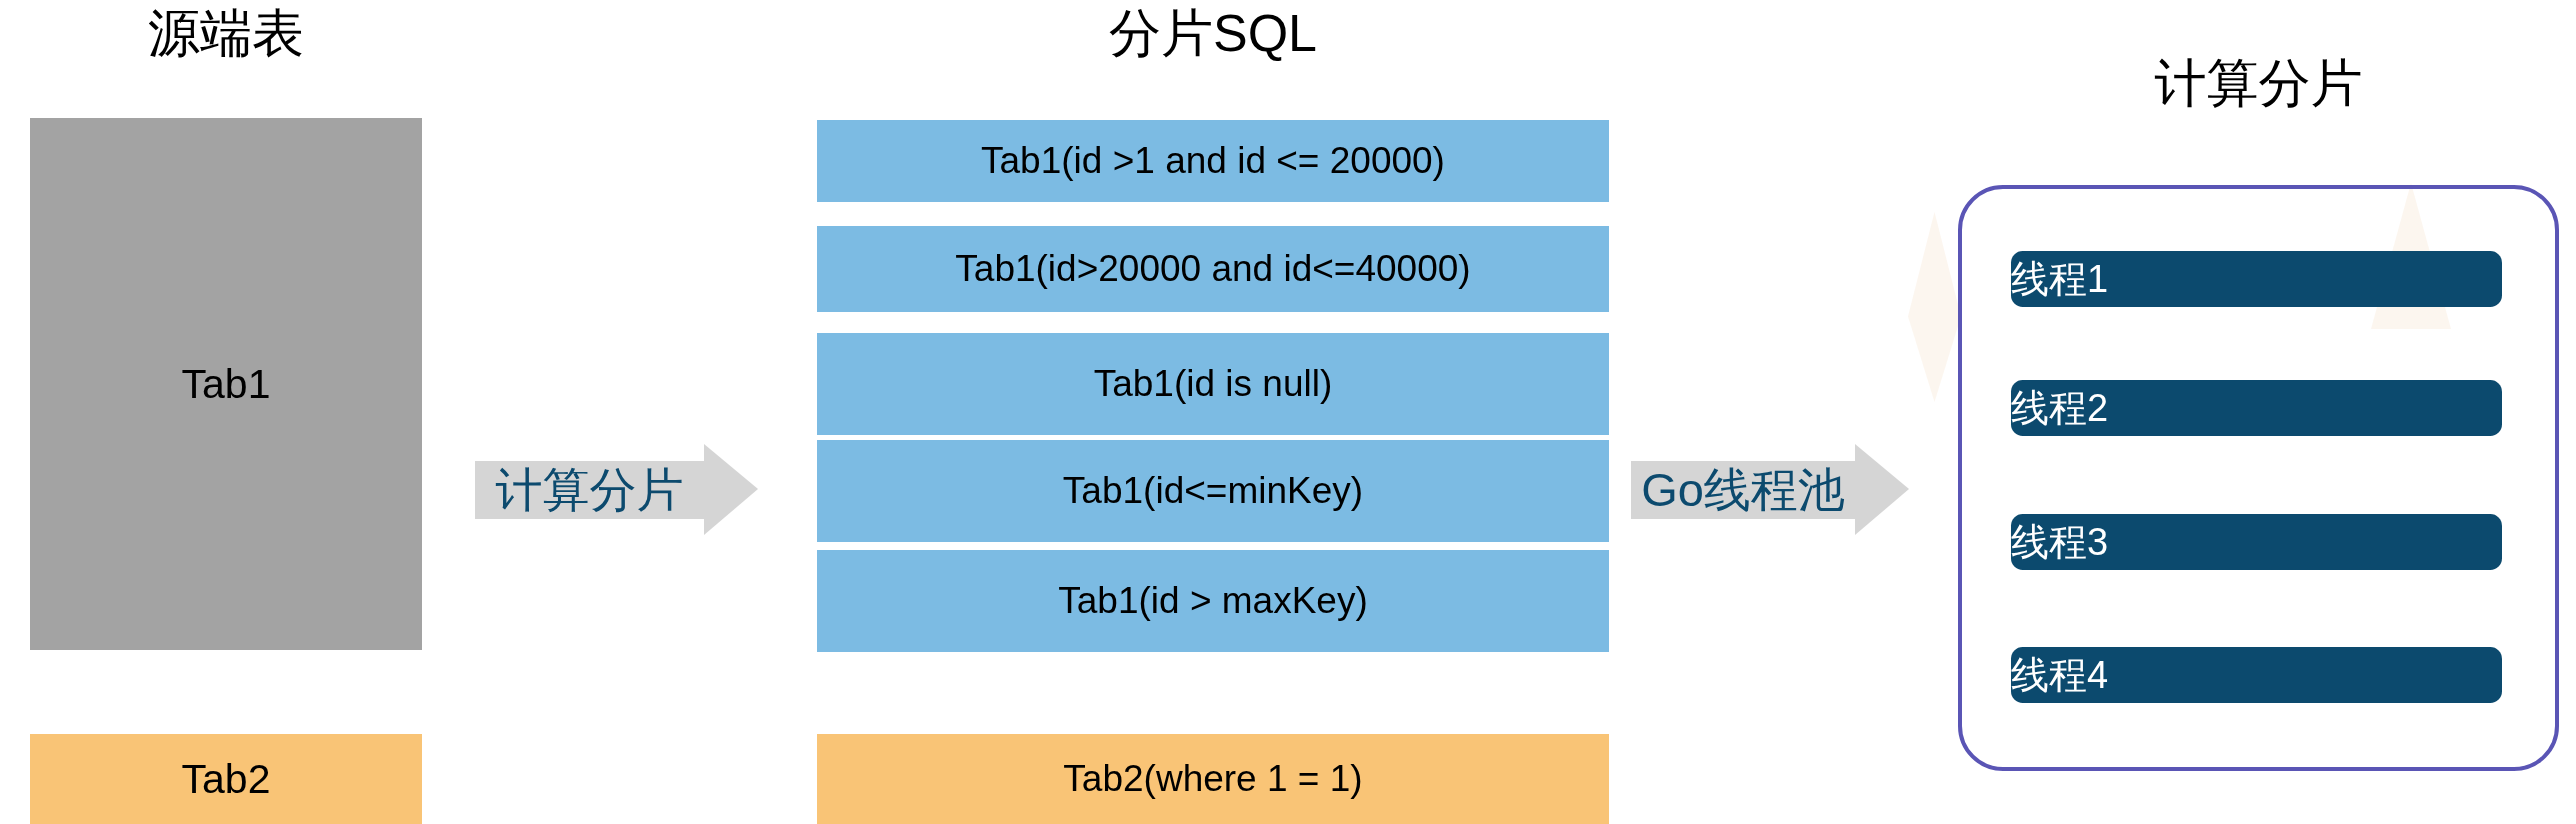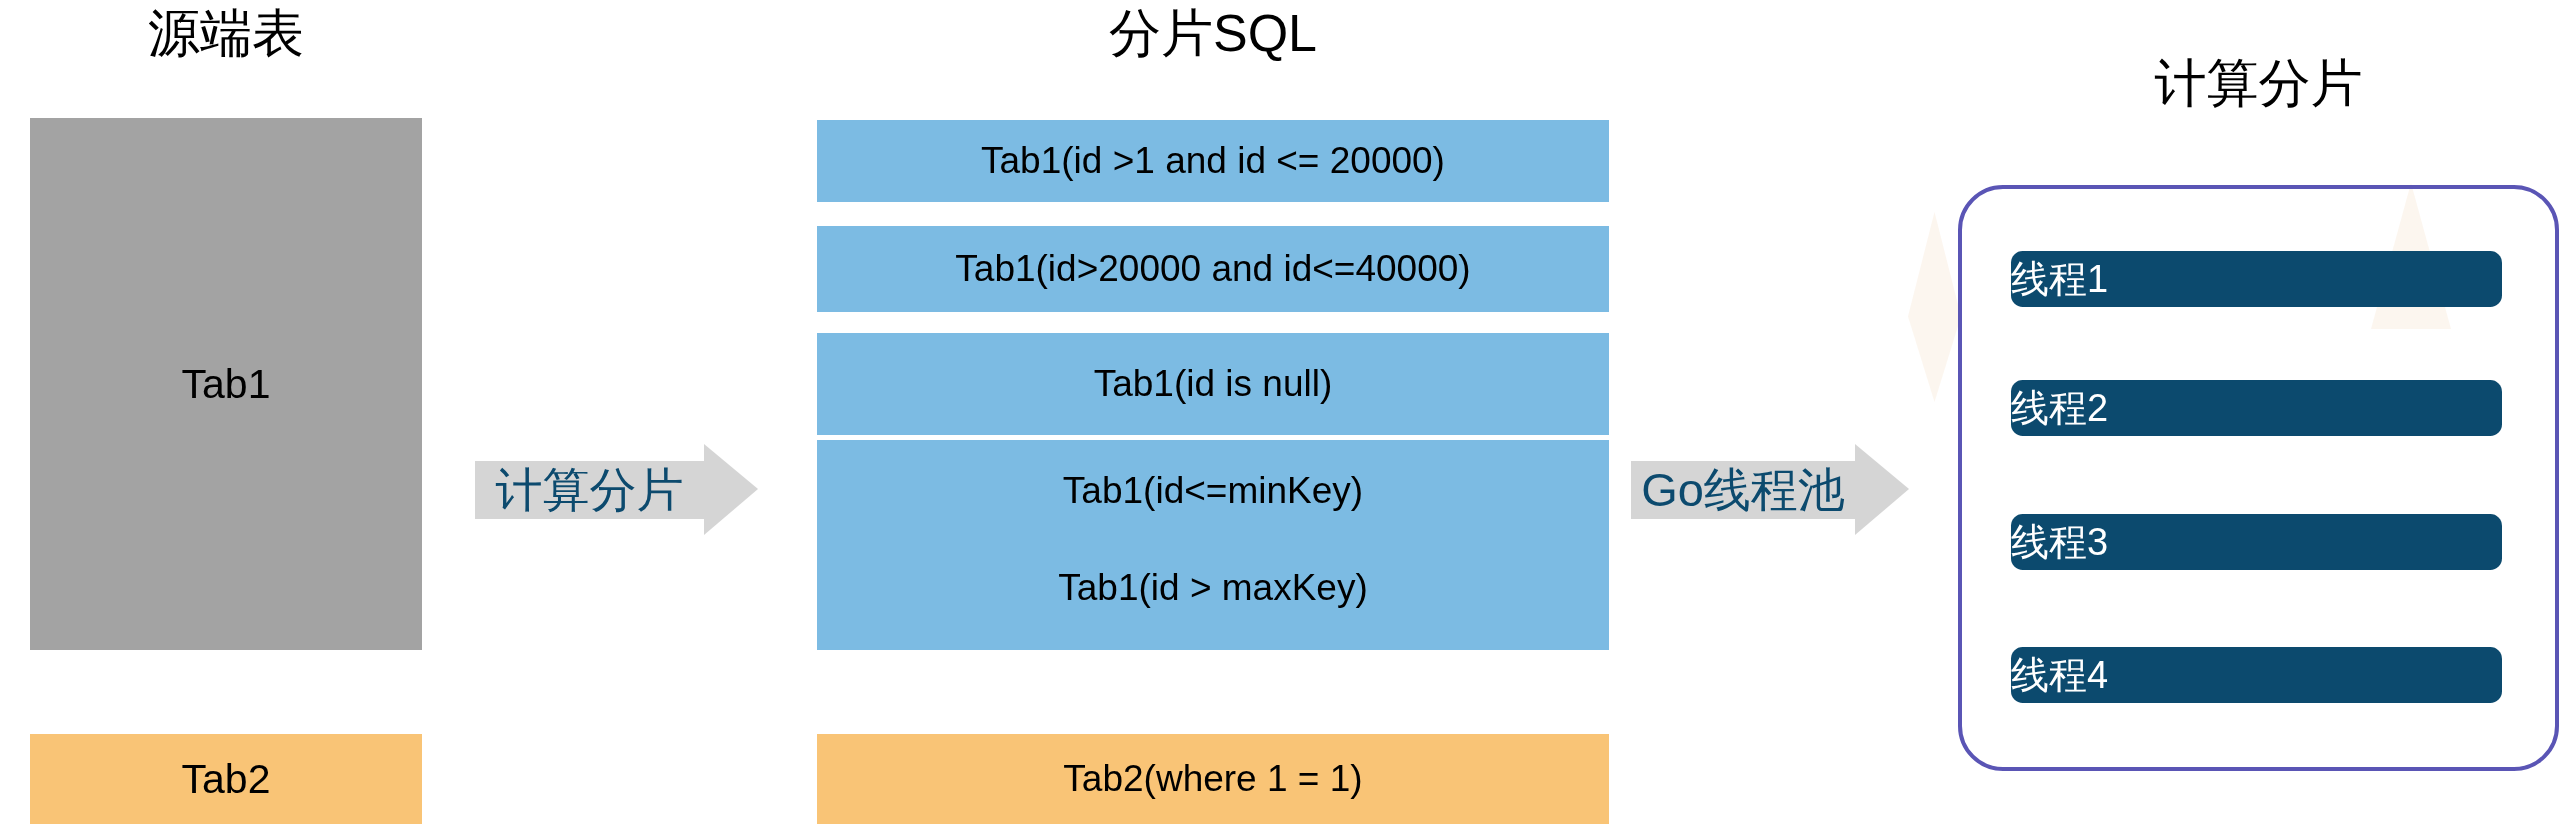--- a/index.html
+++ b/index.html
@@ -181,21 +181,21 @@
   </div>
   <div class="shard-row blue" style="top:226px;  height:86px;">
     <span>Tab1(id&gt;20000 and id&lt;=40000)</span>
   </div>
   <div class="shard-row blue" style="top:333px;  height:102px;">
     <span>Tab1(id is null)</span>
   </div>
   <div class="shard-row blue" style="top:440px;  height:102px;">
     <span>Tab1(id&lt;=minKey)</span>
   </div>
-  <div class="shard-row blue" style="top:525px;  height:125px;">
+  <div class="shard-row blue" style="top:550px;  height:102px;">
     <span>Tab1(id &gt; maxKey)</span>
   </div>
   <div class="shard-row orange" style="top:734px; height:90px;">
     <span>Tab2(where 1 = 1)</span>
   </div>
 
   <div class="arrow" id="arrow-go-pool">
     <div class="arrow-shaft">
       <span class="arrow-label">Go线程池</span>
     </div>

